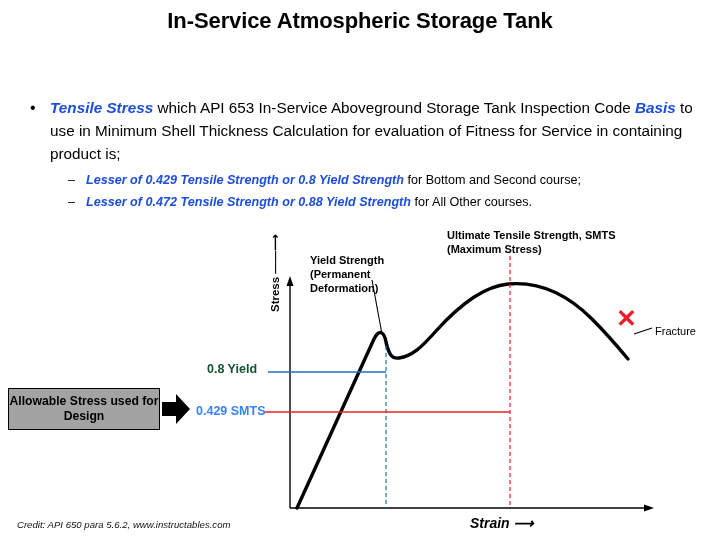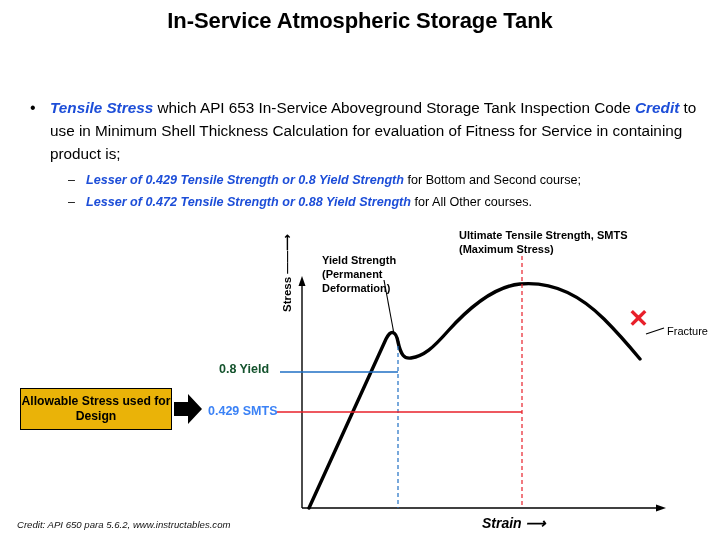--- a/index.html
+++ b/index.html
@@ -84,21 +84,21 @@
   .sub-text {
     flex: 1 1 auto;
     font-size: 12.6px;
     line-height: 19px;
   }
   .sub-text .em-blue { font-size: 12.6px; }
 
   
   .figure {
     position: absolute;
-    left: 12px;
+    left: 0;
     top: 222px;
     width: 693px;
     height: 300px;
   }
   .fig-svg {
     position: absolute;
     left: 0;
     top: 0;
   }
   .lbl {
@@ -162,21 +162,21 @@
     height: 42px;
     border: 1.5px solid #000000;
     box-sizing: border-box;
     display: flex;
     align-items: center;
     justify-content: center;
     text-align: center;
     font-size: 12.2px;
     font-weight: bold;
     line-height: 15px;
-    background: #eab308;
+    background: #a3a3a3;
   }
   .x-mark {
     position: absolute;
     left: 616px;
     top: 84px;
     color: #E8202A;
     font-size: 25px;
     font-weight: bold;
     line-height: 25px;
     font-family: "Liberation Sans", sans-serif;
@@ -195,21 +195,21 @@
 
 <div class="slide">
 
   <div class="title-block">
     <div class="title-line2">In-Service Atmospheric Storage Tank</div>
   </div>
 
   <div class="body-block">
     <div class="bullet-row">
       <div class="bullet-dot">•</div>
-      <div class="bullet-text"><span class="em-blue">Tensile Stress</span><span> which API 653 In-Service  Aboveground Storage Tank Inspection Code </span><span class="em-blue">Credit</span><span> to use in Minimum Shell Thickness Calculation for evaluation of Fitness for Service in containing product is;</span></div>
+      <div class="bullet-text"><span class="em-blue">Tensile Stress</span><span> which API 653 In-Service  Aboveground Storage Tank Inspection Code </span><span class="em-blue">Basis</span><span> to use in Minimum Shell Thickness Calculation for evaluation of Fitness for Service in containing product is;</span></div>
     </div>
 
     <div class="sub-list">
       <div class="sub-row">
         <div class="sub-dash">–</div>
         <div class="sub-text"><span class="em-blue">Lesser of 0.429 Tensile Strength or 0.8 Yield Strength</span><span> for Bottom and Second course;</span></div>
       </div>
       <div class="sub-row">
         <div class="sub-dash">–</div>
         <div class="sub-text"><span class="em-blue">Lesser of 0.472 Tensile Strength or 0.88 Yield Strength</span><span> for All Other courses.</span></div>

